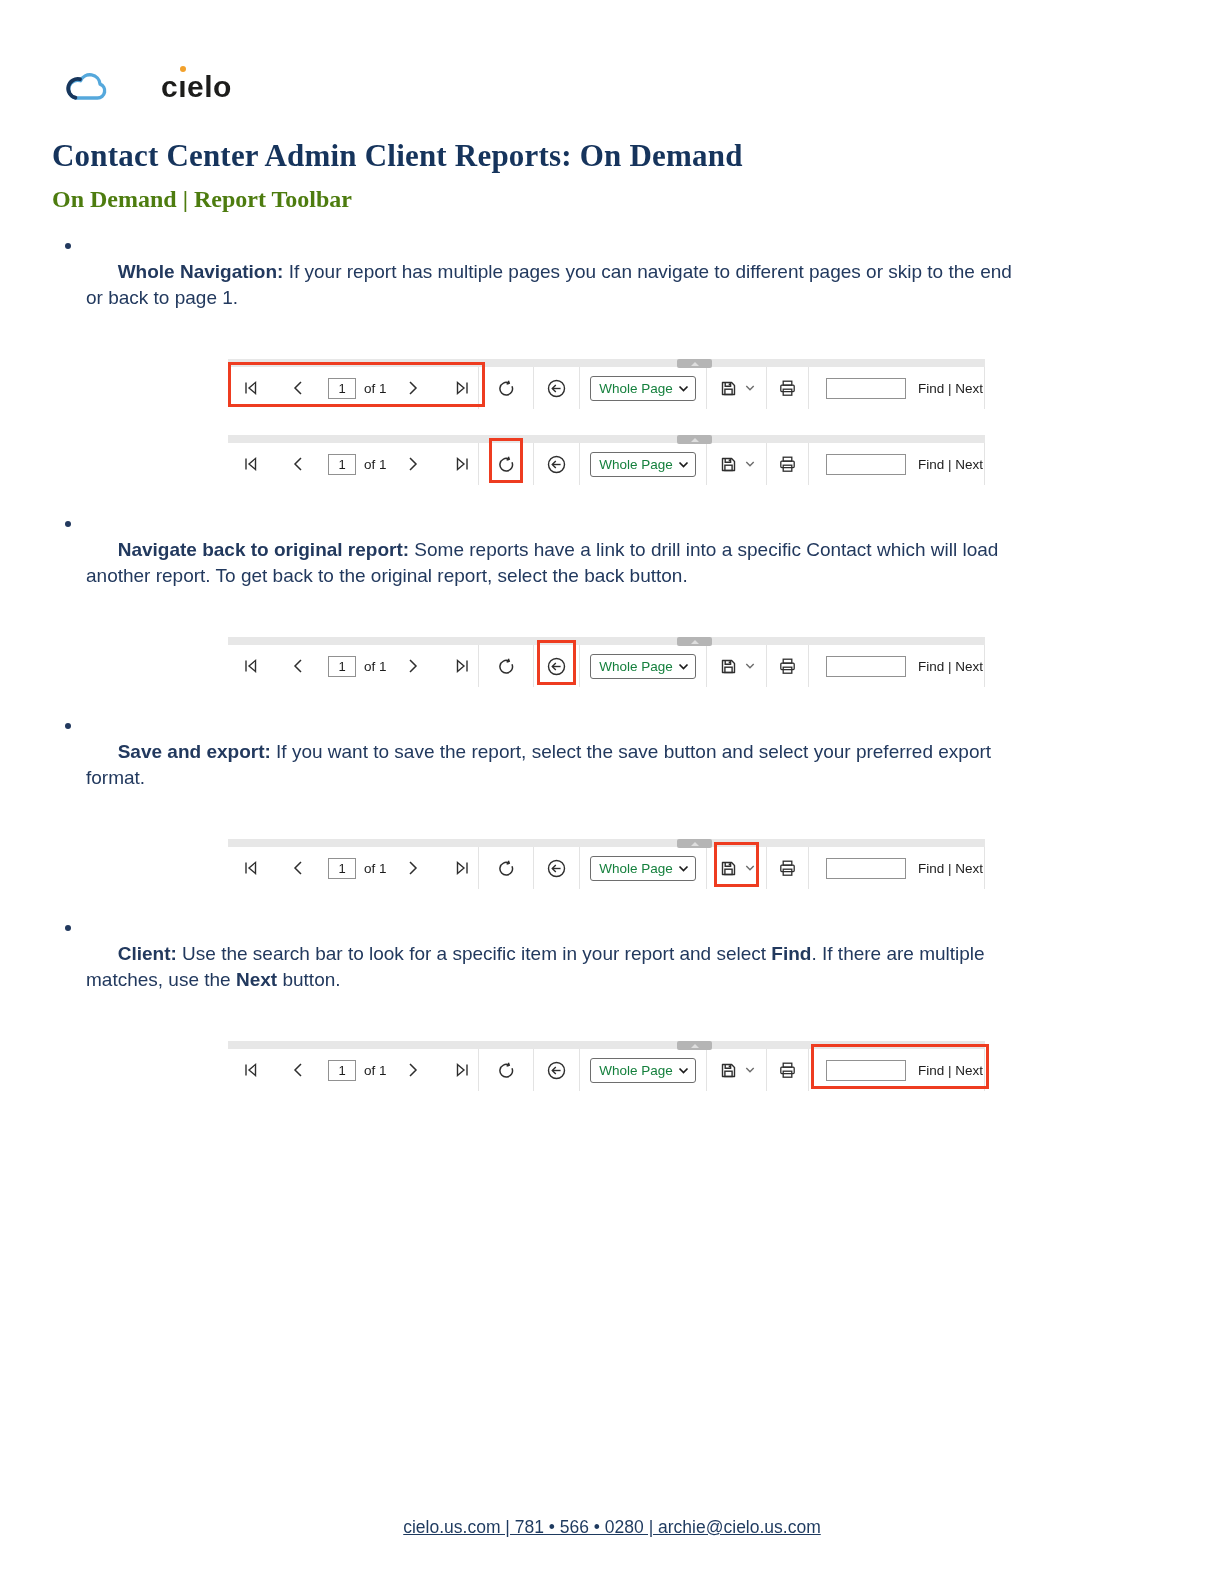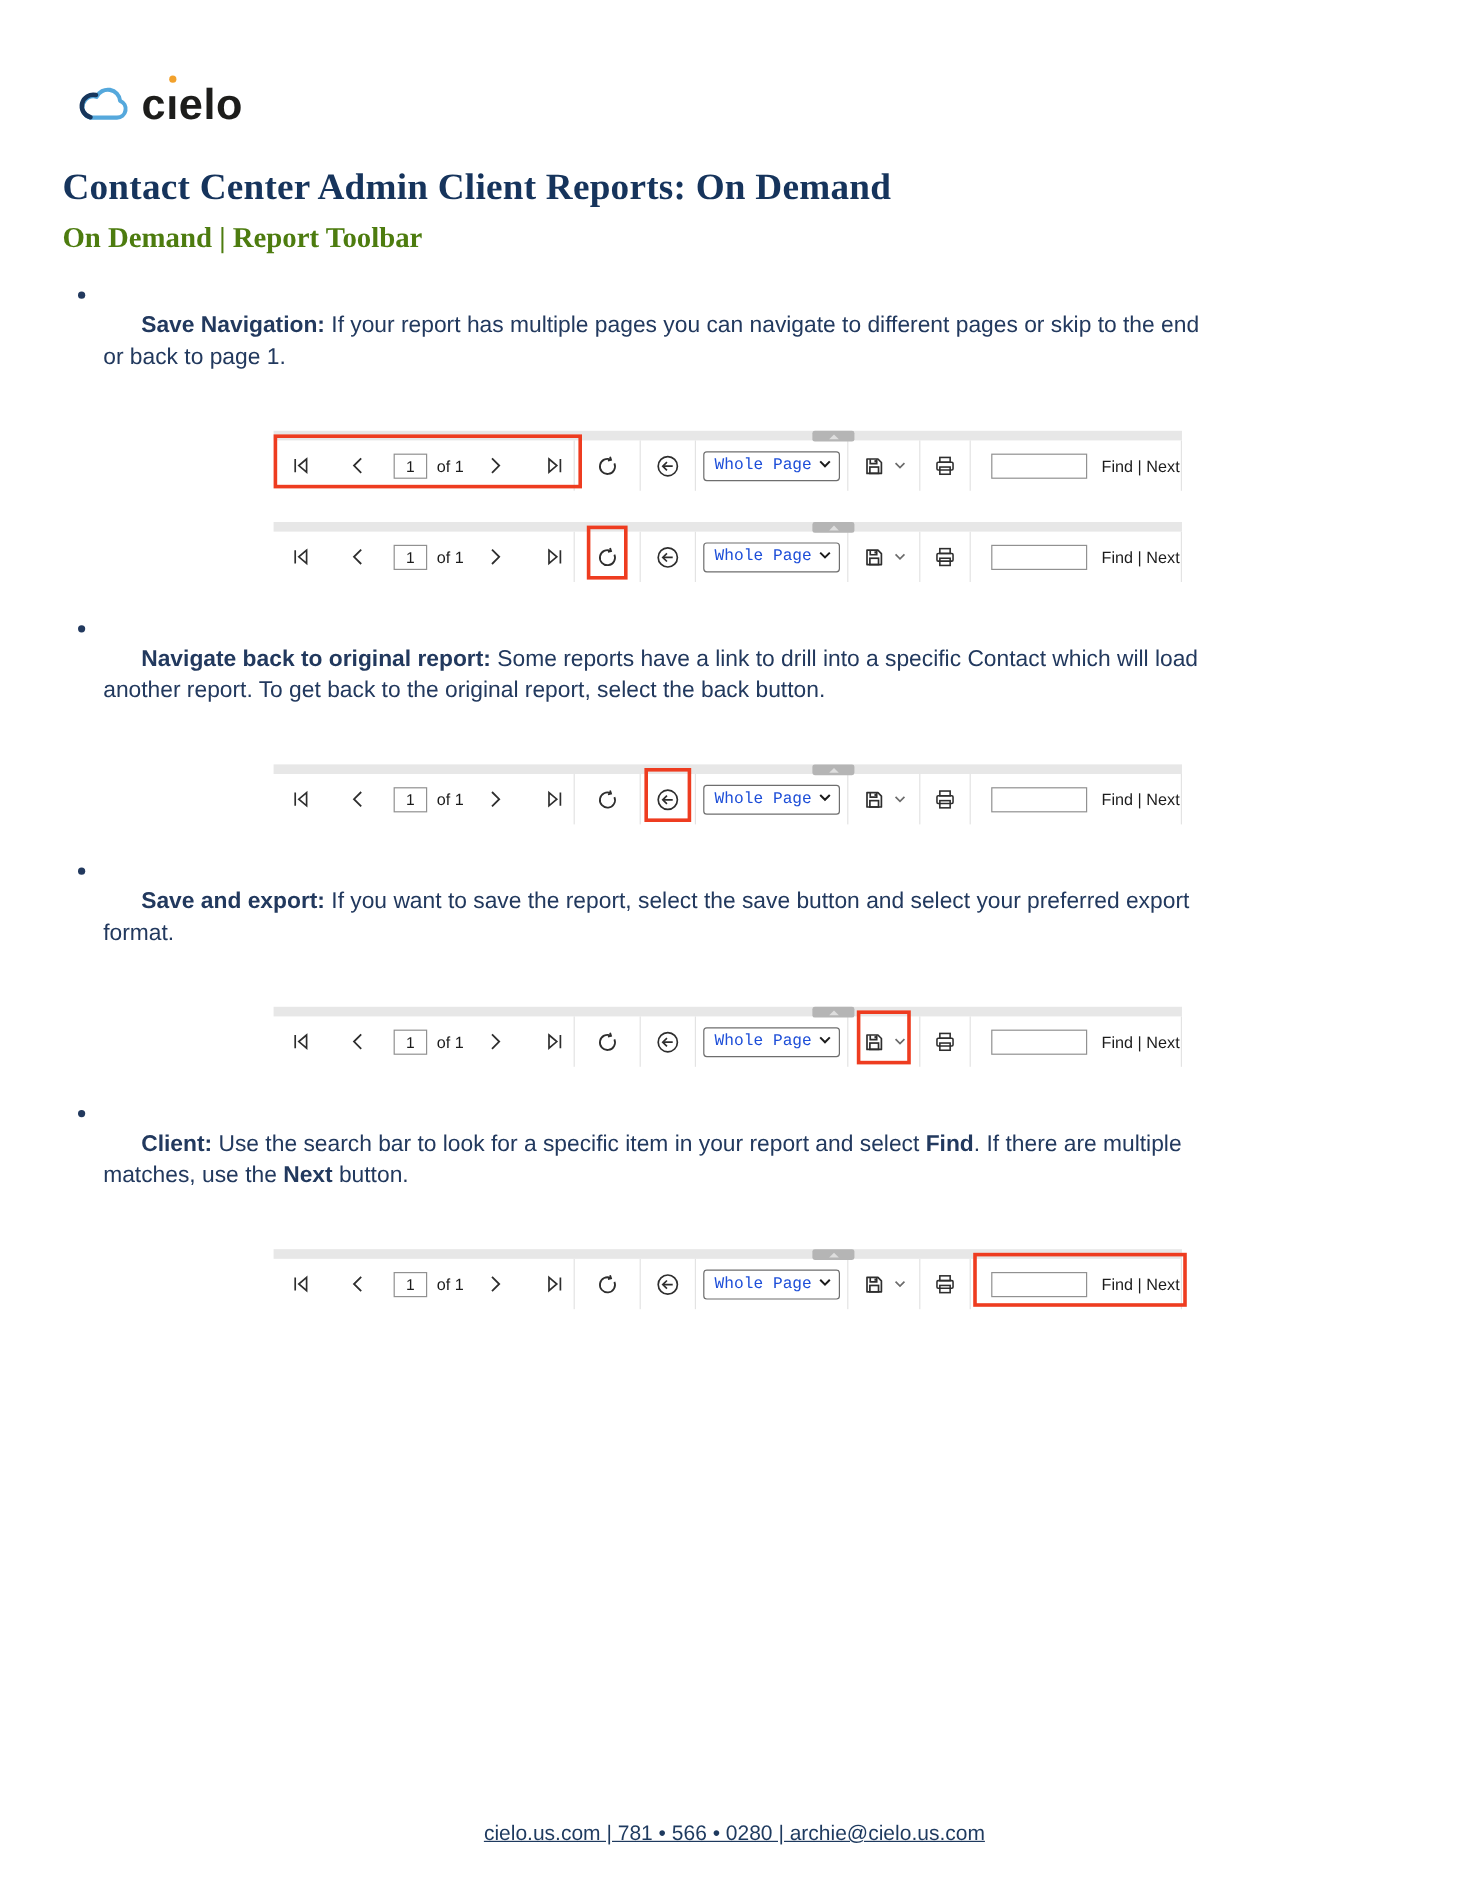--- a/index.html
+++ b/index.html
@@ -4,21 +4,21 @@
 <style>
   * { box-sizing: border-box; margin: 0; padding: 0; }
   html,body { background:#ffffff; }
   body {
     width:1224px; height:1584px; position:relative; overflow:hidden;
     font-family:"Liberation Sans", sans-serif; color:#203a60;
   }
   
   .logo { display:flex; align-items:center; gap:6px; margin:64px 0 0 60px; height:46px; }
   .logo svg { display:block; }
-  .wordmark { font-size:36px; font-weight:800; color:#1d1d1b; letter-spacing:.5px; position:relative; line-height:1; }
+  .wordmark { font-size:30px; font-weight:800; color:#1d1d1b; letter-spacing:.5px; position:relative; line-height:1;margin-left:43px; }
   .wordmark .iwrap { position:relative; display:inline-block; }
   .wordmark .tittle { position:absolute; left:50%; transform:translateX(-50%); top:-6px;
     width:6px; height:6px; border-radius:50%; background:#f2a12c; }
   
   h1 { font-family:"Liberation Serif", serif; font-size:31px; font-weight:700;
        color:#16345c; margin:28px 0 0 52px; letter-spacing:.2px; }
   h2 { font-family:"Liberation Serif", serif; font-size:24px; font-weight:700;
        color:#4d7c0f; margin:12px 0 0 52px; }
   
   #sections { margin:20px 52px 0 52px; }
@@ -47,21 +47,21 @@
   .btn-prev  { margin-right:22px; }
   .page-input { width:28px; height:21px; border:1px solid #919191; text-align:center;
     font-size:13px; font-family:"Liberation Sans", sans-serif; color:#1c1c1c; margin-right:8px; background:#fff; }
   .of-label { margin-right:18px; }
   .btn-next { margin-right:32px; }
   .grp-refresh { width:54px; justify-content:center; }
   .grp-back { width:45px; justify-content:center; }
   .grp-zoom { width:126px; justify-content:center; }
   .zoom-select { display:flex; align-items:center; gap:5px; border:1.5px solid #6e6e6e;
     border-radius:3px; height:25px; padding:0 6px 0 8px; background:#fff; cursor:pointer;
-    font-size:13.5px; color:#1d4ed8;font-family:Liberation Mono, monospace; }
+    font-size:13.5px; color:#15803d; }
   .grp-save { width:59px; justify-content:center; gap:7px; }
   .grp-print { width:41px; justify-content:center; }
   .grp-search { flex:1; padding-left:17px; }
   .search-input { width:80px; height:21px; border:1px solid #919191; background:#fff;
     font-size:13px; font-family:"Liberation Sans", sans-serif; padding:0 4px; }
   .find-label { margin-left:12px; white-space:nowrap; }
   
   .grp::after { content:none; position:absolute; top:-5px; bottom:2px;
     border:3px solid #ee3c20; pointer-events:none; }
   .hl-pagenav .grp-nav::after   { content:""; left:0;    right:-7px; }
@@ -85,21 +85,21 @@
   </span>
   <span class="wordmark"><span>c</span><span class="iwrap"><span>ı</span><span class="tittle"></span></span><span>elo</span></span>
 </div>
 
 <h1>Contact Center Admin Client Reports: On Demand</h1>
 <h2>On Demand | Report Toolbar</h2>
 
 <div id="sections">
   <div class="section">
     <div class="bullet-row">
-      <span class="bullet-dot"></span><span class="lead">Save Navigation:</span><span class="runs"><span> If your report has multiple pages you can navigate to different pages or skip to the end
+      <span class="bullet-dot"></span><span class="lead">Whole Navigation:</span><span class="runs"><span> If your report has multiple pages you can navigate to different pages or skip to the end
 or back to page 1.</span></span>
     </div>
 
     <div class="shot hl-pagenav">
       <div class="strip">
         <div class="handle">
           <span class="handle-arrow"></span>
         </div>
       </div>
       <div class="tbar">

